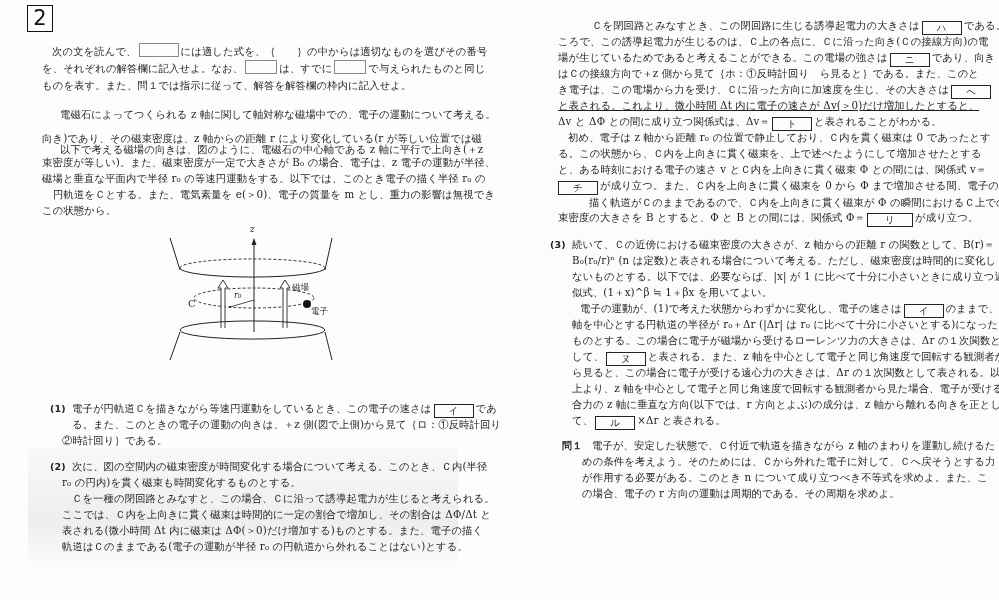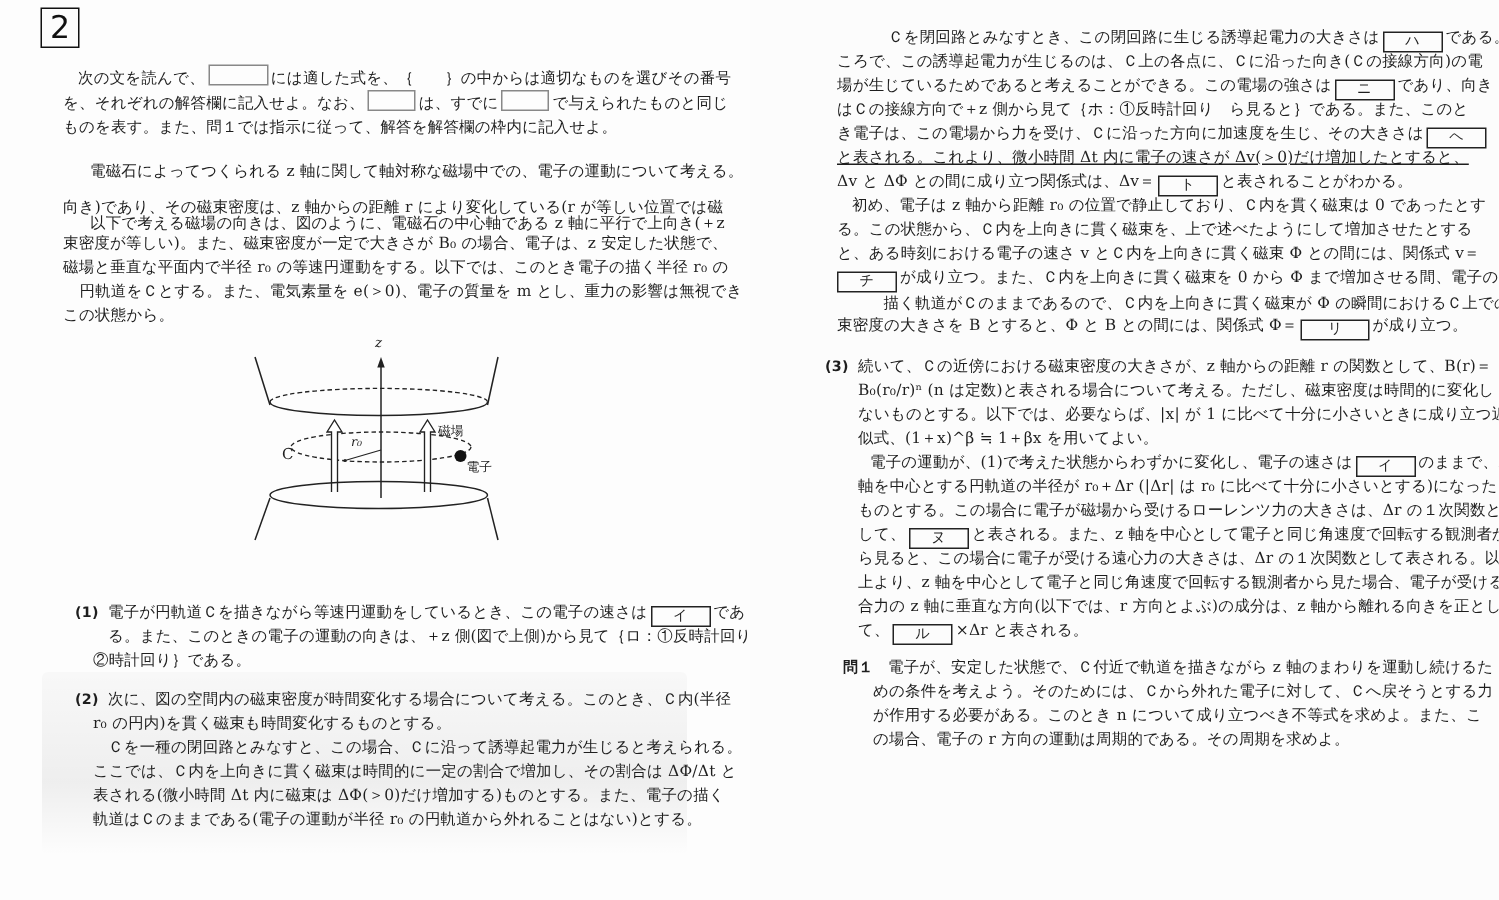--- a/index.html
+++ b/index.html
@@ -48,21 +48,21 @@
     <div class="txt" style="left:42px; top:60px;">
       <span>を、それぞれの解答欄に記入せよ。なお、</span><span class="box gray"></span><span>は、すでに</span><span class="box gray"></span><span>で与えられたものと同じ</span>
     </div>
     <div class="txt" style="left:42px; top:77px;">
       <span>ものを表す。また、問１では指示に従って、解答を解答欄の枠内に記入せよ。</span>
     </div>
 
     <div class="txt" style="left:60px; top:106px;">電磁石によってつくられる z 軸に関して軸対称な磁場中での、電子の運動について考える。</div>
     <div class="txt" style="left:60px; top:108px;margin-top:33px;">以下で考える磁場の向きは、図のように、電磁石の中心軸である z 軸に平行で上向き(＋z</div>
     <div class="txt" style="left:42px; top:130px;">向き)であり、その磁束密度は、z 軸からの距離 r により変化している(r が等しい位置では磁</div>
-    <div class="txt" style="left:42px; top:154px;">束密度が等しい)。また、磁束密度が一定で大きさが B₀ の場合、電子は、z 安定した状態で、</div>
+    <div class="txt" style="left:42px; top:154px;">束密度が等しい)。また、磁束密度が一定で大きさが B₀ の場合、電子は、z 電子の運動が半径、</div>
     <div class="txt" style="left:42px; top:170px;">磁場と垂直な平面内で半径 r₀ の等速円運動をする。以下では、このとき電子の描く半径 r₀ の</div>
     <div class="txt" style="left:42px; top:186px;margin-left:11px;">円軌道をＣとする。また、電気素量を e(＞0)、電子の質量を m とし、重力の影響は無視でき</div>
     <div class="txt" style="left:42px; top:202px;">この状態から。</div>
 
     <div class="fig">
       <svg width="220" height="190" viewBox="0 0 220 190">
 
         <path d="M20 28 L30 60" stroke="#222" stroke-width="1" fill="none"></path>
         <path d="M182 28 L175 60" stroke="#222" stroke-width="1" fill="none"></path>
         <path d="M30 58 A72 9 0 0 1 175 58" stroke="#222" stroke-width="0.9" fill="none" stroke-dasharray="3,2"></path>

